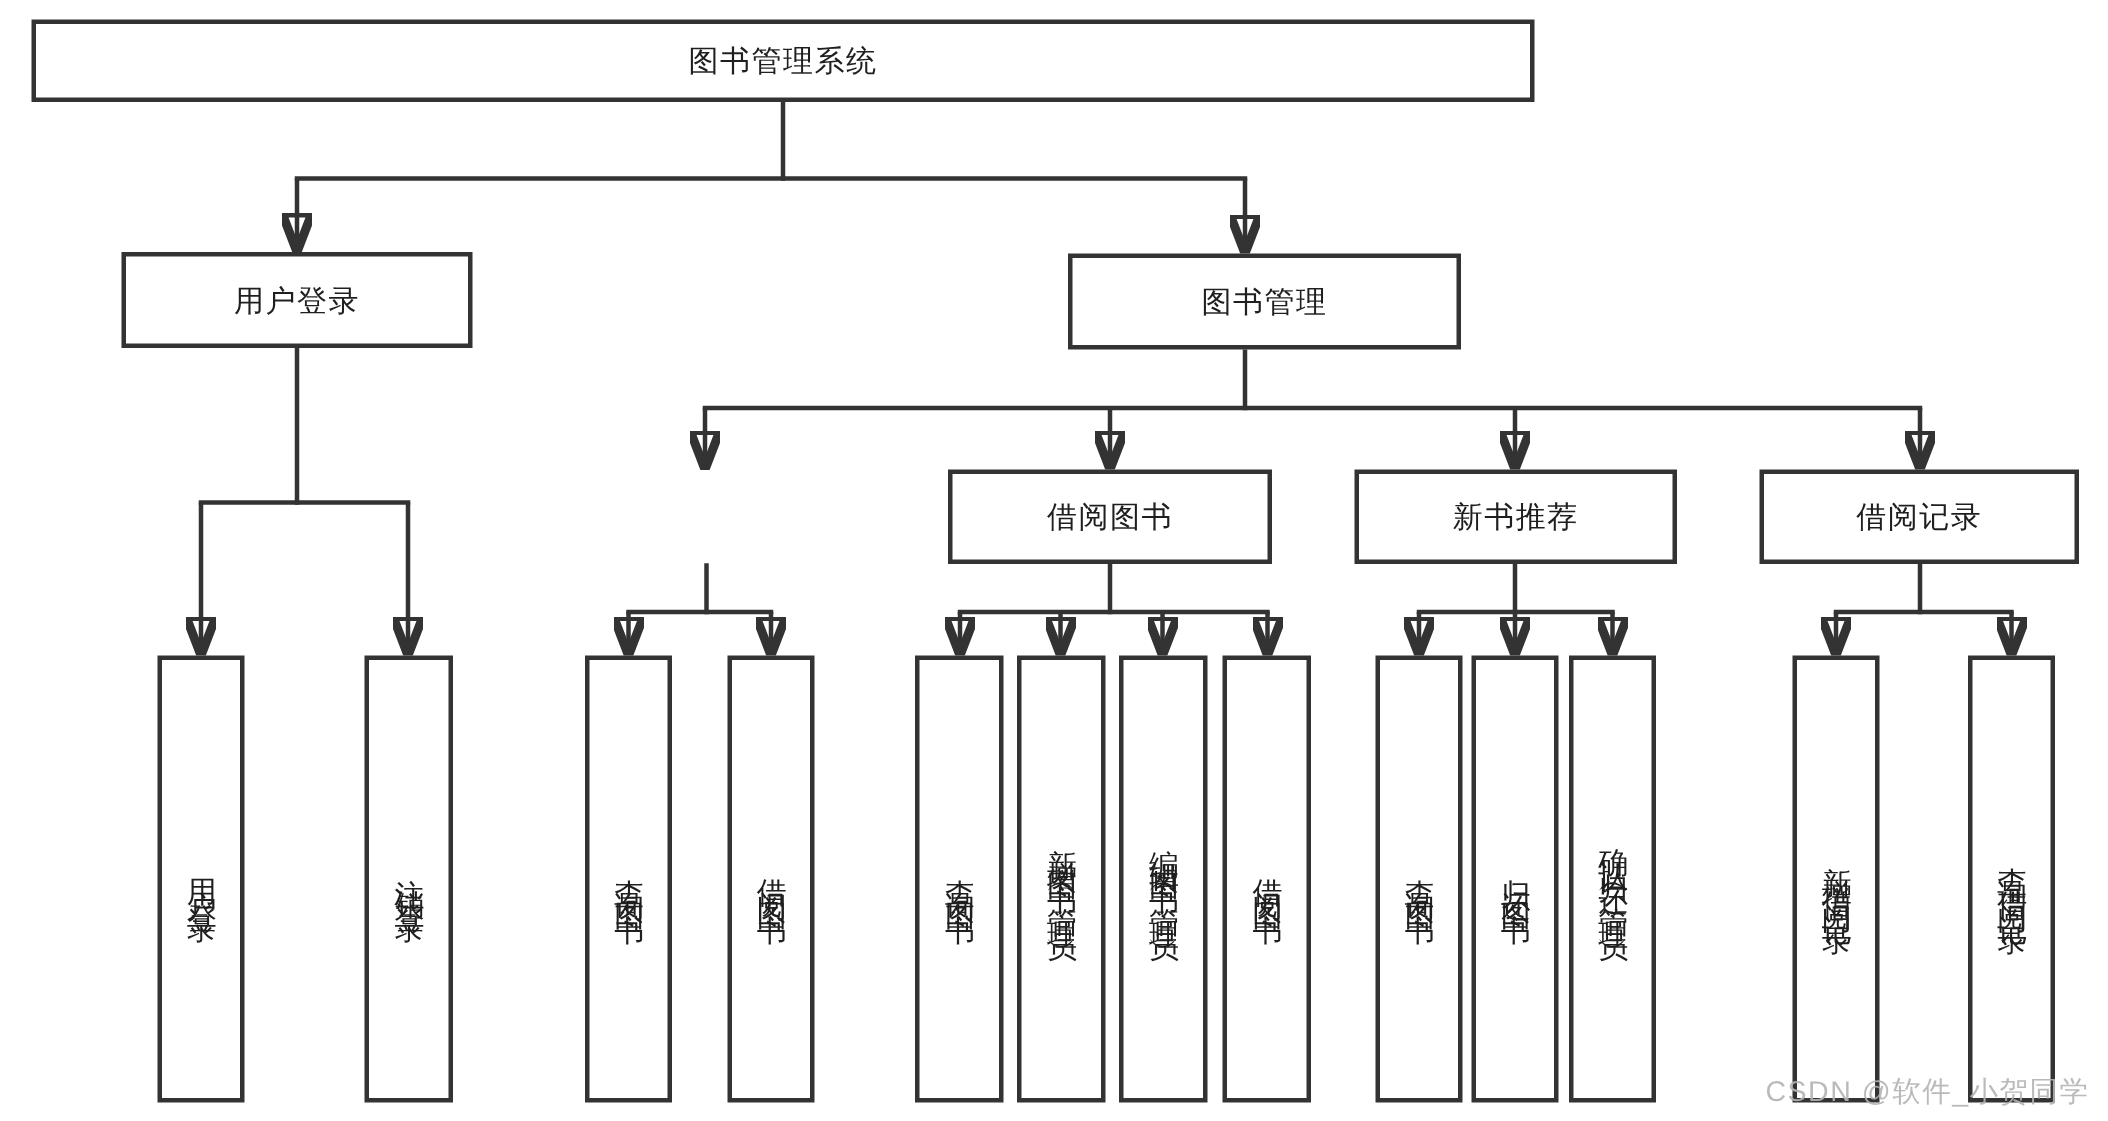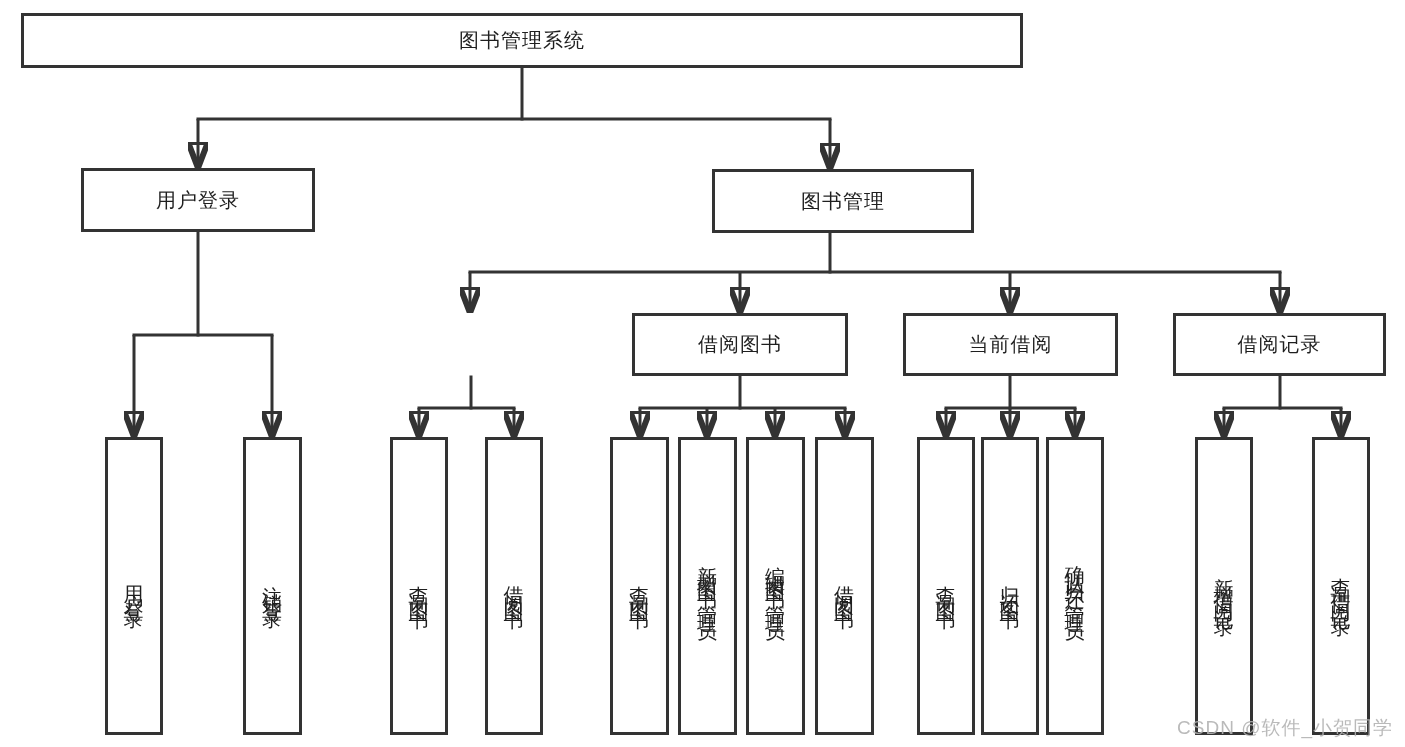--- a/index.html
+++ b/index.html
@@ -112,21 +112,21 @@
       <line x1="1341" y1="408" x2="1341" y2="435" marker-end="url(#arw)"></line>
     </g>
   </svg>
 
   <div class="box h" style="left:21px;top:13px;width:1002px;height:55px">图书管理系统</div>
 
   <div class="box h" style="left:81px;top:168px;width:234px;height:64px">用户登录</div>
   <div class="box h" style="left:712px;top:169px;width:262px;height:64px">图书管理</div>
 
   <div class="box h" style="left:632px;top:313px;width:216px;height:63px">借阅图书</div>
-  <div class="box h" style="left:903px;top:313px;width:215px;height:63px">当前借阅</div>
+  <div class="box h" style="left:903px;top:313px;width:215px;height:63px">新书推荐</div>
   <div class="box h" style="left:1173px;top:313px;width:213px;height:63px">借阅记录</div>
 
   <div class="box v" style="left:105px;top:437px;width:58px;height:298px">用户登录</div>
   <div class="box v" style="left:243px;top:437px;width:59px;height:298px">注销登录</div>
 
   <div class="box v" style="left:390px;top:437px;width:58px;height:298px">查询图书</div>
   <div class="box v" style="left:485px;top:437px;width:58px;height:298px">借阅图书</div>
 
   <div class="box v" style="left:610px;top:437px;width:59px;height:298px">查询图书</div>
   <div class="box v" style="left:678px;top:437px;width:59px;height:298px">新增图书（管理员）</div>

